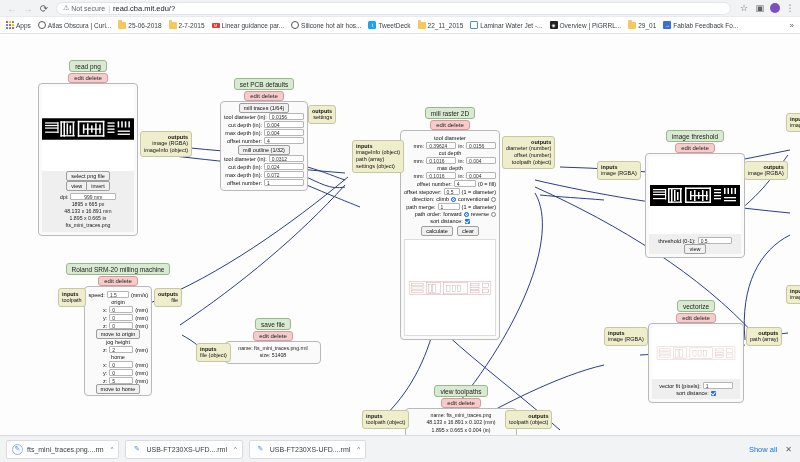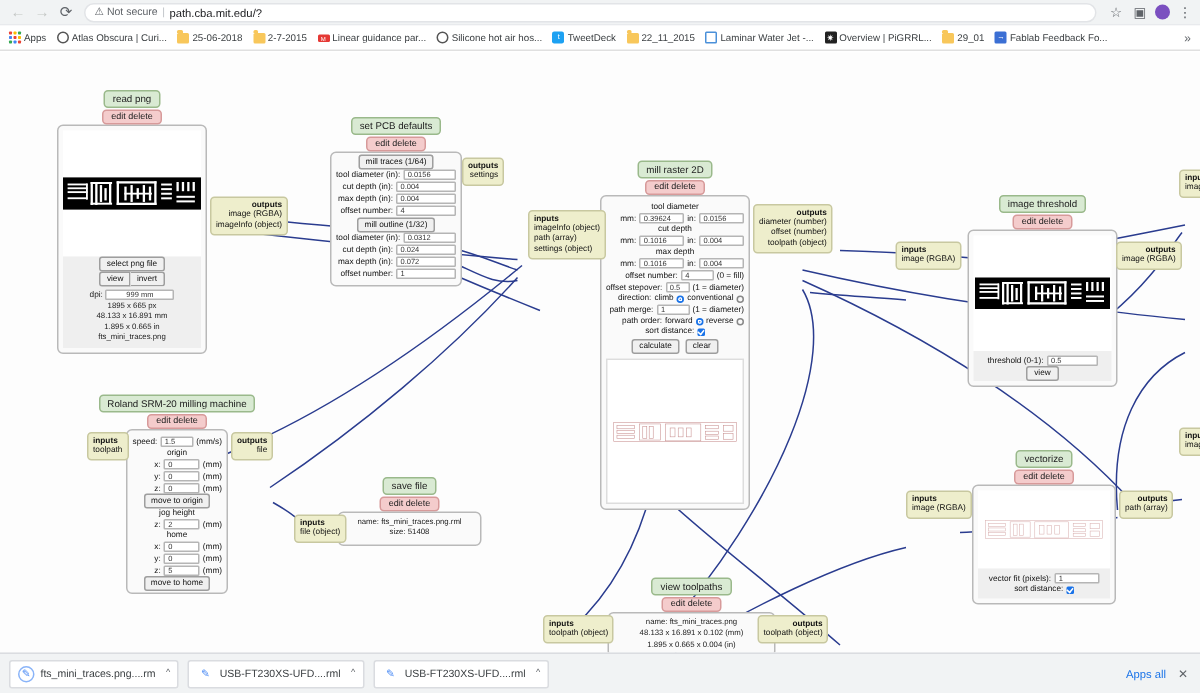--- a/index.html
+++ b/index.html
@@ -129,21 +129,21 @@
 <div id="browser">
 
   <div class="toolbar">
     <div class="navbtn disabled">←</div>
     <div class="navbtn disabled">→</div>
     <div class="navbtn">⟳</div>
     <div class="omnibox">
       <span class="warn-icon">⚠</span>
       <span class="notsecure">Not secure</span>
       <span class="omni-sep">|</span>
-      <span class="omni-url">path.cba.mit.edu/?</span>
+      <span class="omni-url">read.cba.mit.edu/?</span>
     </div>
     <div class="tb-right">
       <div class="tb-ico">☆</div>
       <div class="tb-ico">▣</div>
       <div class="avatar"></div>
       <div class="tb-ico">⋮</div>
     </div>
   </div>
 
   <div class="bookmarks">
@@ -724,17 +724,17 @@
     <div class="dl">
       <span class="di" style="color:#4285f4;">✎</span>
       <span>USB-FT230XS-UFD....rml</span>
       <span class="car">^</span>
     </div>
     <div class="dl">
       <span class="di" style="color:#4285f4;">✎</span>
       <span>USB-FT230XS-UFD....rml</span>
       <span class="car">^</span>
     </div>
-    <div class="showall">Apps all</div>
+    <div class="showall">Show all</div>
     <div class="tbclose">✕</div>
   </div>
 
 </div>
 
 </body></html>

